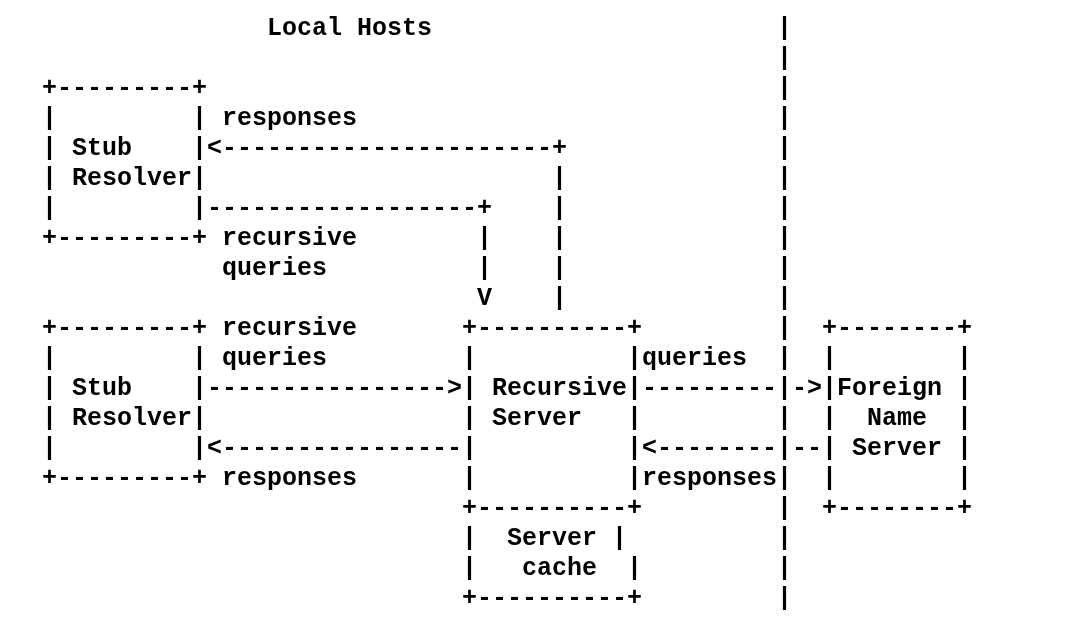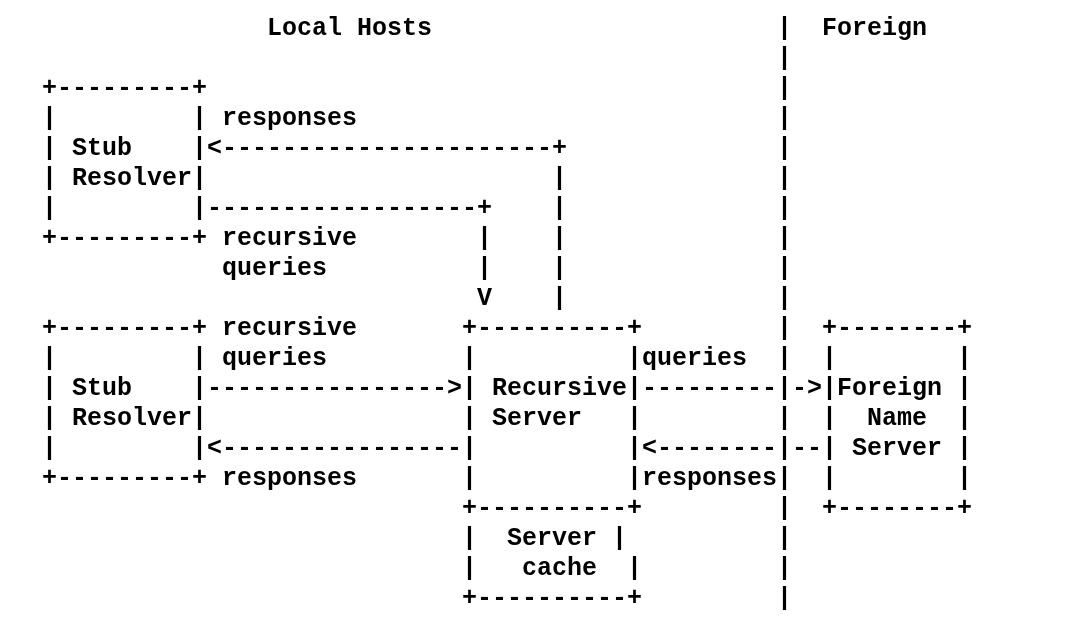--- a/index.html
+++ b/index.html
@@ -26,21 +26,20 @@
     letter-spacing: 0;
   }
 </style>
 </head>
 <body>
 
 <div class="canvas">
 
   <pre class="blk" style="left:267px; top:14px">Local Hosts</pre>
 
-  <pre class="blk" style="left:822px; top:14px">Foreign</pre>
 
   <pre class="blk" style="left:777px; top:14px">|
 |
 |
 |
 |
 |
 |
 |
 |

